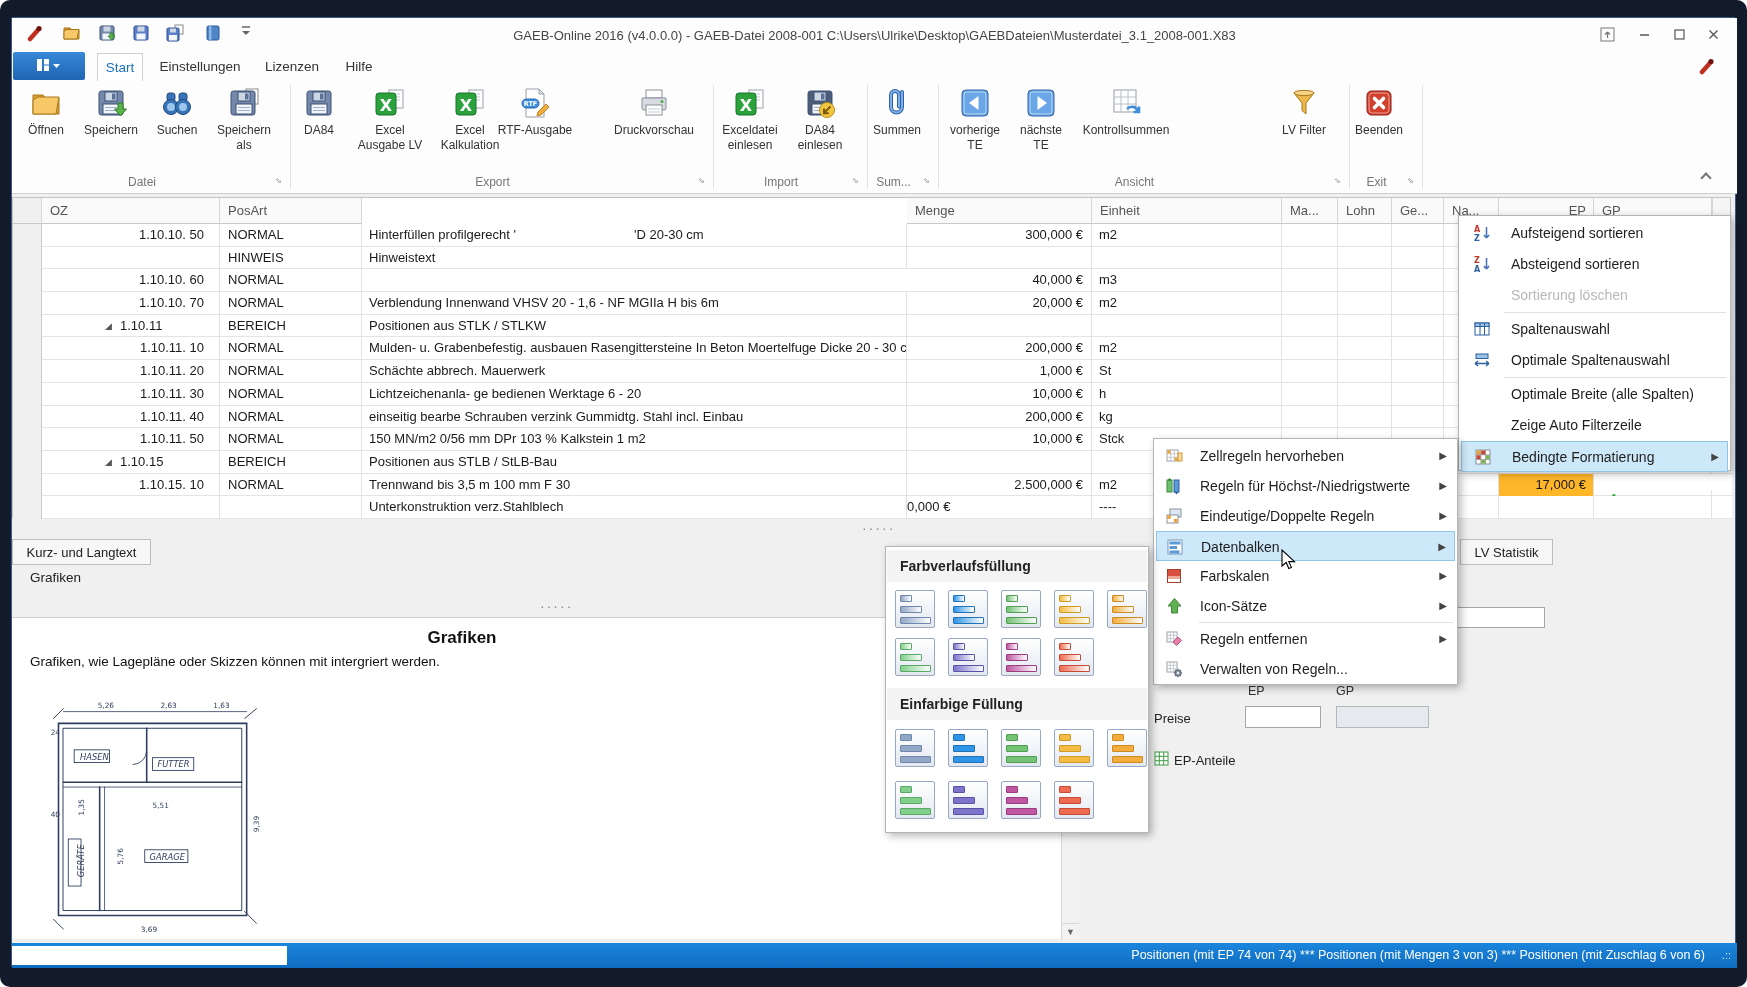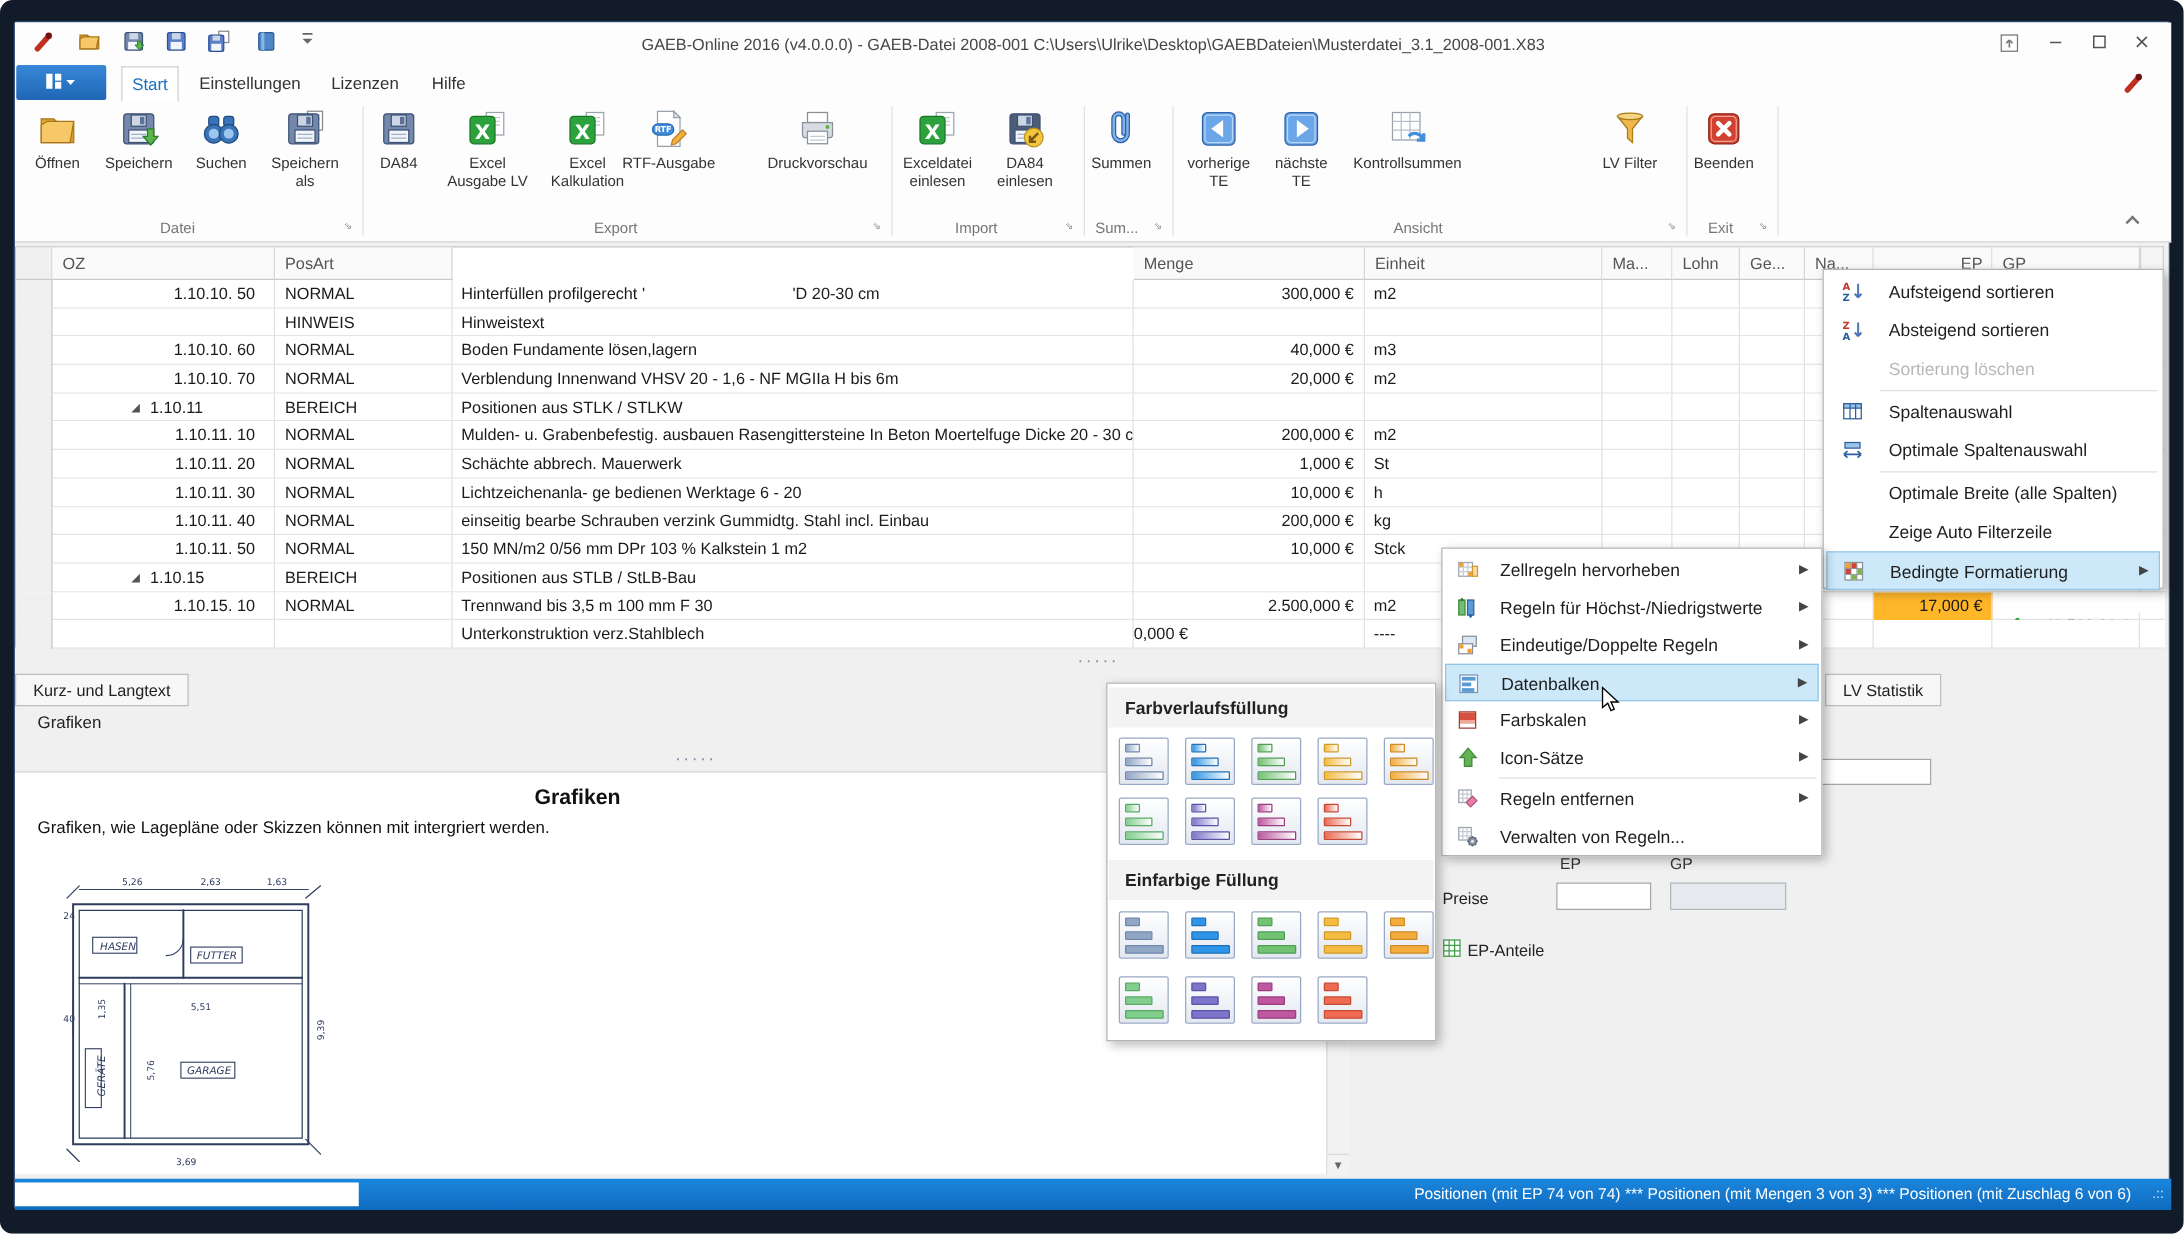--- a/index.html
+++ b/index.html
@@ -105,21 +105,20 @@
           <div class="cell" style="left:1325px;top:0;width:54px;height:22.692px;line-height:22.692px;"></div>
           <div class="cell" style="left:1379px;top:0;width:52px;height:22.692px;line-height:22.692px;"></div>
           <div class="cell" style="left:1431px;top:0;width:55px;height:22.692px;line-height:22.692px;"></div>
           <div class="cell" style="left:1486px;top:0;width:95px;height:22.692px;line-height:22.692px;text-align:right;padding-right:7px;"></div>
           <div class="cell" style="left:1581px;top:0;width:118px;height:22.692px;line-height:22.692px;text-align:right;padding-right:7px;"></div>
         </div>
         <div class="abs row" style="top:71.384px;height:22.692px;">
           <div class="cell indic" style="left:0px;top:0;width:29px;height:22.692px;line-height:22.692px;"></div>
           <div class="cell" style="left:29px;top:0;width:178px;height:22.692px;line-height:22.692px;text-align:right;padding-right:15px;">1.10.10. 60</div>
           <div class="cell" style="left:207px;top:0;width:142px;height:22.692px;line-height:22.692px;padding-left:8px;">NORMAL</div>
-          <div class="cell" style="left:349px;top:0;width:545px;height:22.692px;line-height:22.692px;padding-left:7px;">Boden Fundamente lösen,lagern</div>
           <div class="cell" style="left:894px;top:0;width:185px;height:22.692px;line-height:22.692px;text-align:right;padding-right:8px;">40,000 €</div>
           <div class="cell" style="left:1079px;top:0;width:190px;height:22.692px;line-height:22.692px;padding-left:7px;">m3</div>
           <div class="cell" style="left:1269px;top:0;width:56px;height:22.692px;line-height:22.692px;"></div>
           <div class="cell" style="left:1325px;top:0;width:54px;height:22.692px;line-height:22.692px;"></div>
           <div class="cell" style="left:1379px;top:0;width:52px;height:22.692px;line-height:22.692px;"></div>
           <div class="cell" style="left:1431px;top:0;width:55px;height:22.692px;line-height:22.692px;"></div>
           <div class="cell" style="left:1486px;top:0;width:95px;height:22.692px;line-height:22.692px;text-align:right;padding-right:7px;"></div>
           <div class="cell" style="left:1581px;top:0;width:118px;height:22.692px;line-height:22.692px;text-align:right;padding-right:7px;"></div>
         </div>
         <div class="abs row" style="top:94.076px;height:22.692px;">

